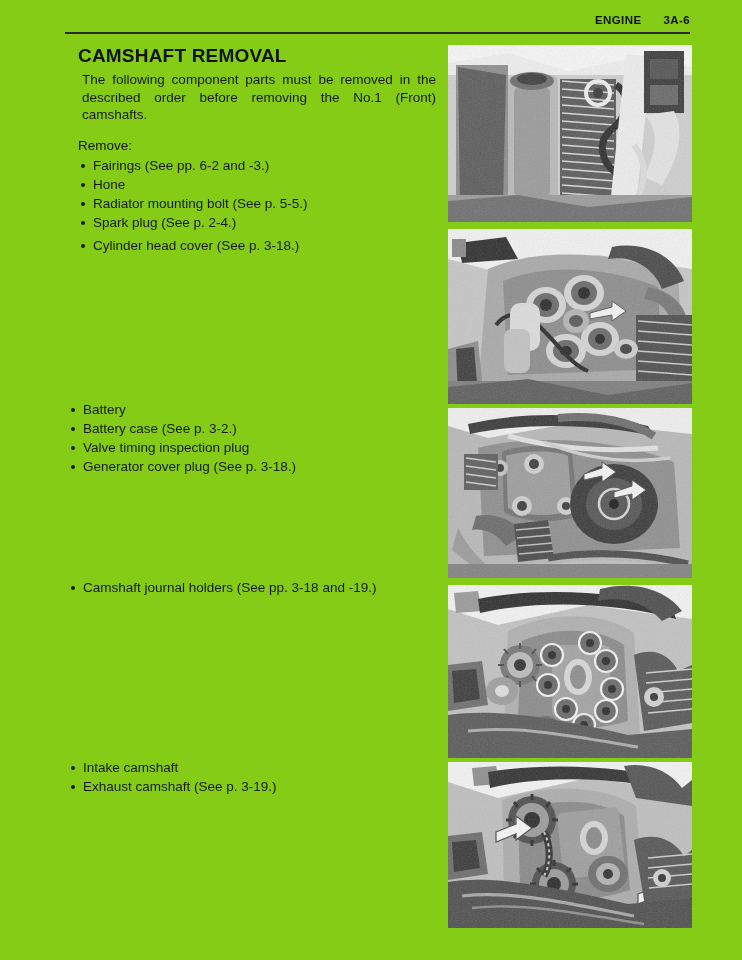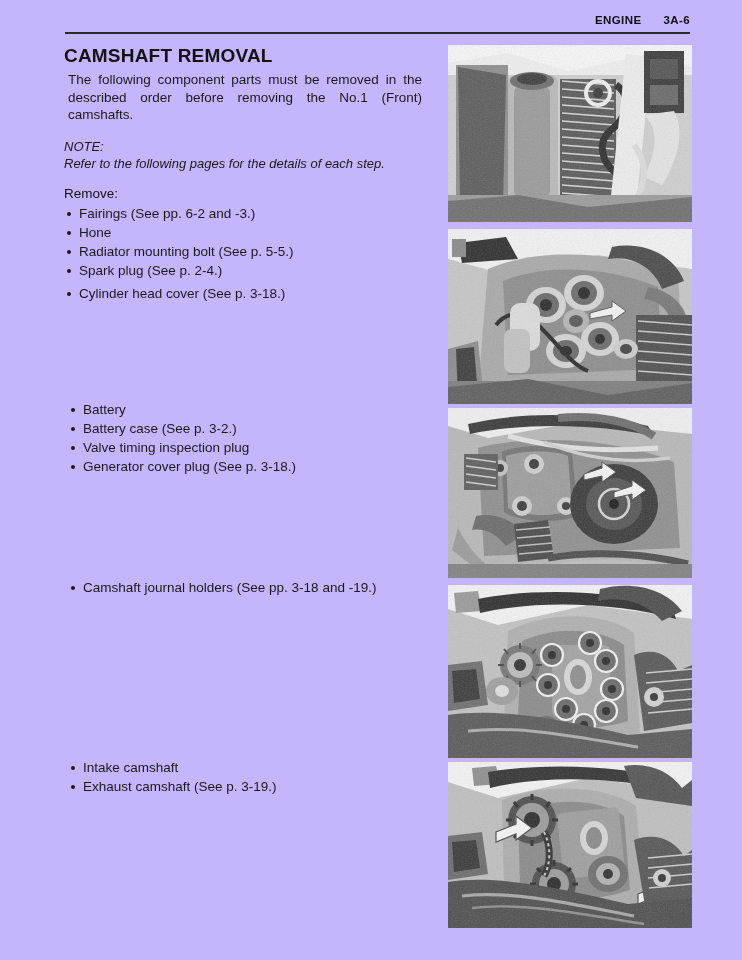--- a/index.html
+++ b/index.html
@@ -13,21 +13,21 @@
     height: 960px;
     position: relative;
     font-family: "Liberation Sans", sans-serif;
     color: #1a1a1a;
     overflow: hidden;
   }
 
   .page {
     position: absolute;
     inset: 0;
-    background: #c4b5fd;
+    background: #84cc16;
   }
 
   
   .page-header {
     position: absolute;
     left: 65px;
     top: 14px;
     width: 625px;
     height: 20px;
     display: flex;
@@ -54,21 +54,21 @@
     left: 65px;
     top: 32px;
     width: 625px;
     height: 2px;
     background: #2a2a2a;
   }
 
   
   .text-col {
     position: absolute;
-    left: 64px;
+    left: 78px;
     top: 45px;
     width: 362px;
   }
 
   .doc-title {
     font-size: 19px;
     font-weight: bold;
     letter-spacing: 0.2px;
     line-height: 22px;
     margin: 0 0 2px 0;
@@ -178,24 +178,20 @@
   <div class="page-header">
     <span class="header-label">ENGINE</span>
     <span class="header-chapter">3A-6</span>
   </div>
   <div class="header-rule"></div>
 
   <div class="text-col">
     <h1 class="doc-title">CAMSHAFT REMOVAL</h1>
     <p class="intro-para">The following component parts must be removed in the described order before removing the No.1 (Front) camshafts.</p>
 
-    <div class="note-block">
-      <p class="note-label">NOTE:</p>
-      <p class="note-text">Refer to the following pages for the details of each step.</p>
-    </div>
 
     <p class="remove-label">Remove:</p>
 
     <ul class="bullet-list">
       <li>Fairings (See pp. 6-2 and -3.)</li>
       <li>Hone</li>
       <li>Radiator mounting bolt (See p. 5-5.)</li>
       <li>Spark plug (See p. 2-4.)</li>
       <li class="spaced">Cylinder head cover (See p. 3-18.)</li>
     </ul>

